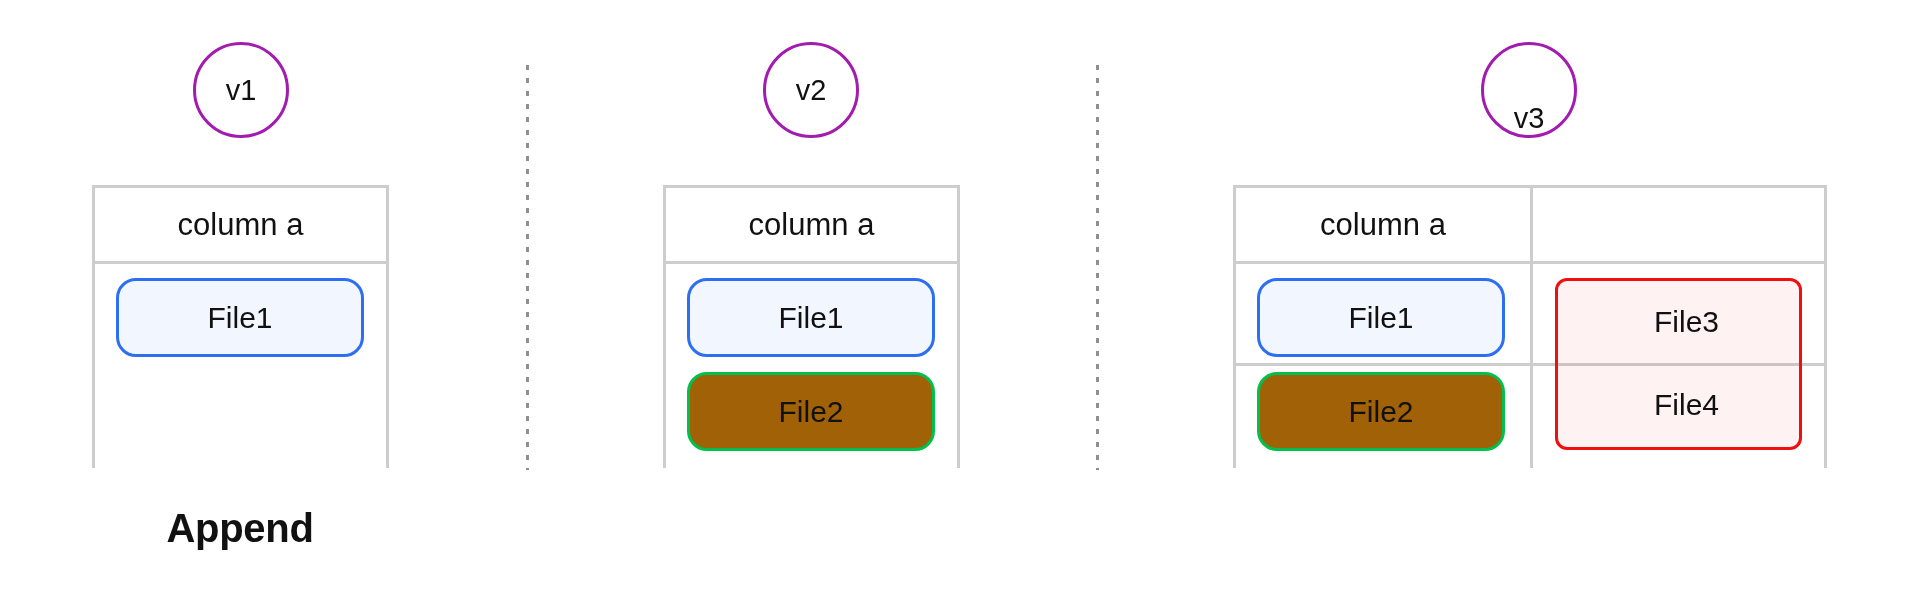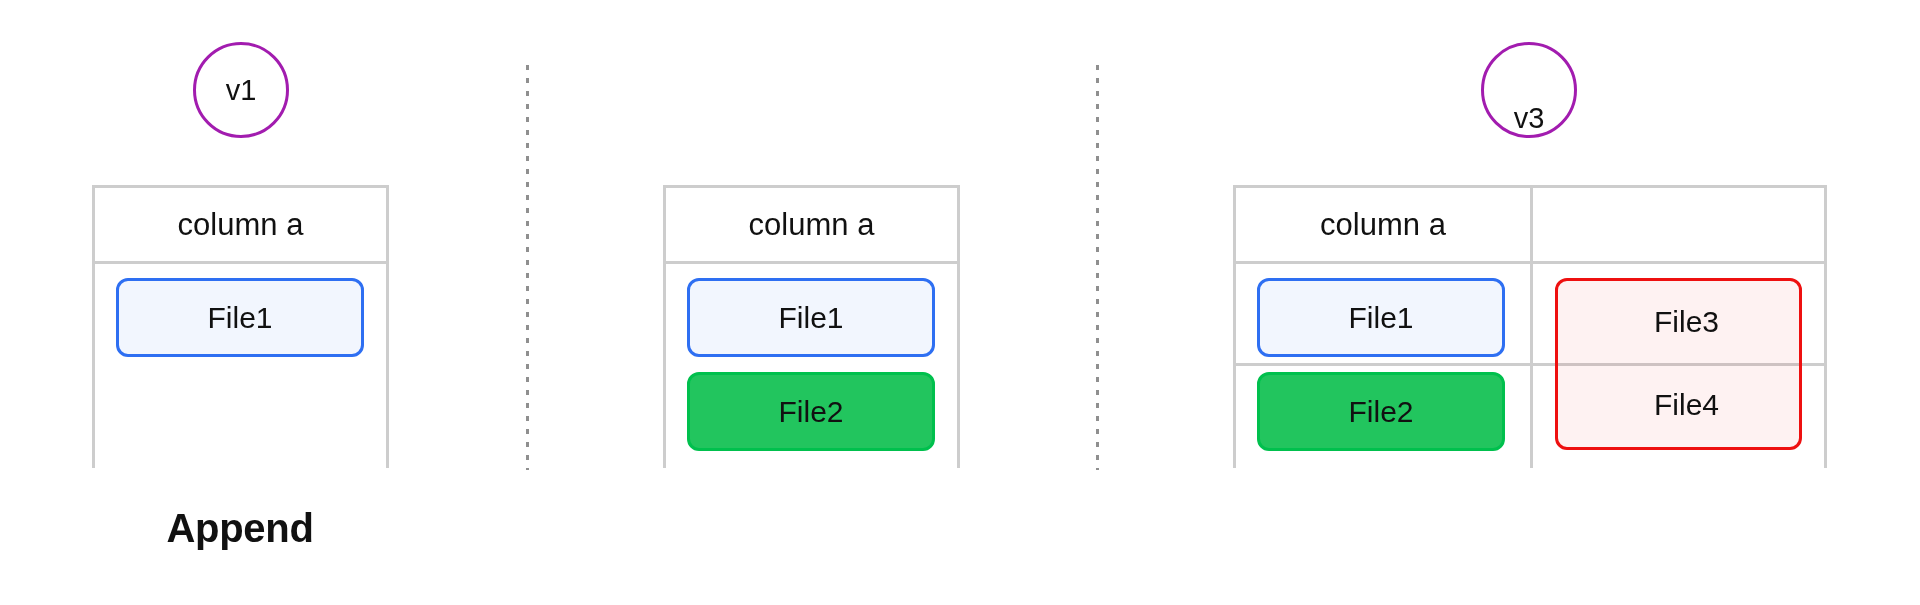--- a/index.html
+++ b/index.html
@@ -30,24 +30,24 @@
   .full{left:0;width:100%;}
   .t3 .ha{left:0;width:294px;} .t3 .hb{left:297px;width:291px;}
 
   .hline{position:absolute;left:0;width:100%;height:3px;background:#cdcdcd;z-index:1;}
   .header-line{top:73px;}
   .row-line{top:175px;}
   .vline{position:absolute;top:0;bottom:0;width:3px;background:#cdcdcd;left:294px;z-index:1;}
 
   
   .filebox{position:absolute;box-sizing:border-box;width:248px;height:79px;
-    border-radius:12px;border:3px solid;display:flex;align-items:center;
+    border-radius:20px;border:3px solid;display:flex;align-items:center;
     justify-content:center;font-size:30px;font-weight:400;z-index:2;}
   .fb-blue{border-color:#2e6ff2;background:#f2f6fe;}
-  .fb-green{border-color:#00c04d;background:#22c55e;}
+  .fb-green{border-color:#00c04d;background:#a16207;}
   .pos-r1{left:21px;top:90px;}
   .pos-r2{left:21px;top:184px;}
 
   
   .spanbox{position:absolute;left:319px;top:90px;width:247px;height:172px;box-sizing:border-box;
     border-radius:12px;border:3px solid #ee1010;background:rgba(238,16,16,0.055);
     z-index:2;display:flex;flex-direction:column;}
   .spanbox .cellhalf{display:flex;align-items:center;justify-content:center;
     font-size:30px;font-weight:400;margin-left:16px;}
   .spanbox .top{height:85px;} .spanbox .bottom{height:87px;}
@@ -68,20 +68,23 @@
   <div class="vcircle vc1">
     <span>v1</span>
   </div>
   <div class="dtable t1">
     <div class="thead-cell full">column a</div>
     <div class="hline header-line"></div>
     <div class="filebox fb-blue pos-r1">File1</div>
   </div>
   <div class="oplabel op1">Append</div>
 
+  <div class="vcircle vc2">
+    <span>v2</span>
+  </div>
   <div class="dtable t2">
     <div class="thead-cell full">column a</div>
     <div class="hline header-line"></div>
     <div class="filebox fb-blue pos-r1">File1</div>
     <div class="filebox fb-green pos-r2">File2</div>
   </div>
 
   <div class="vcircle vc3">
     <span>v3</span>
   </div>

